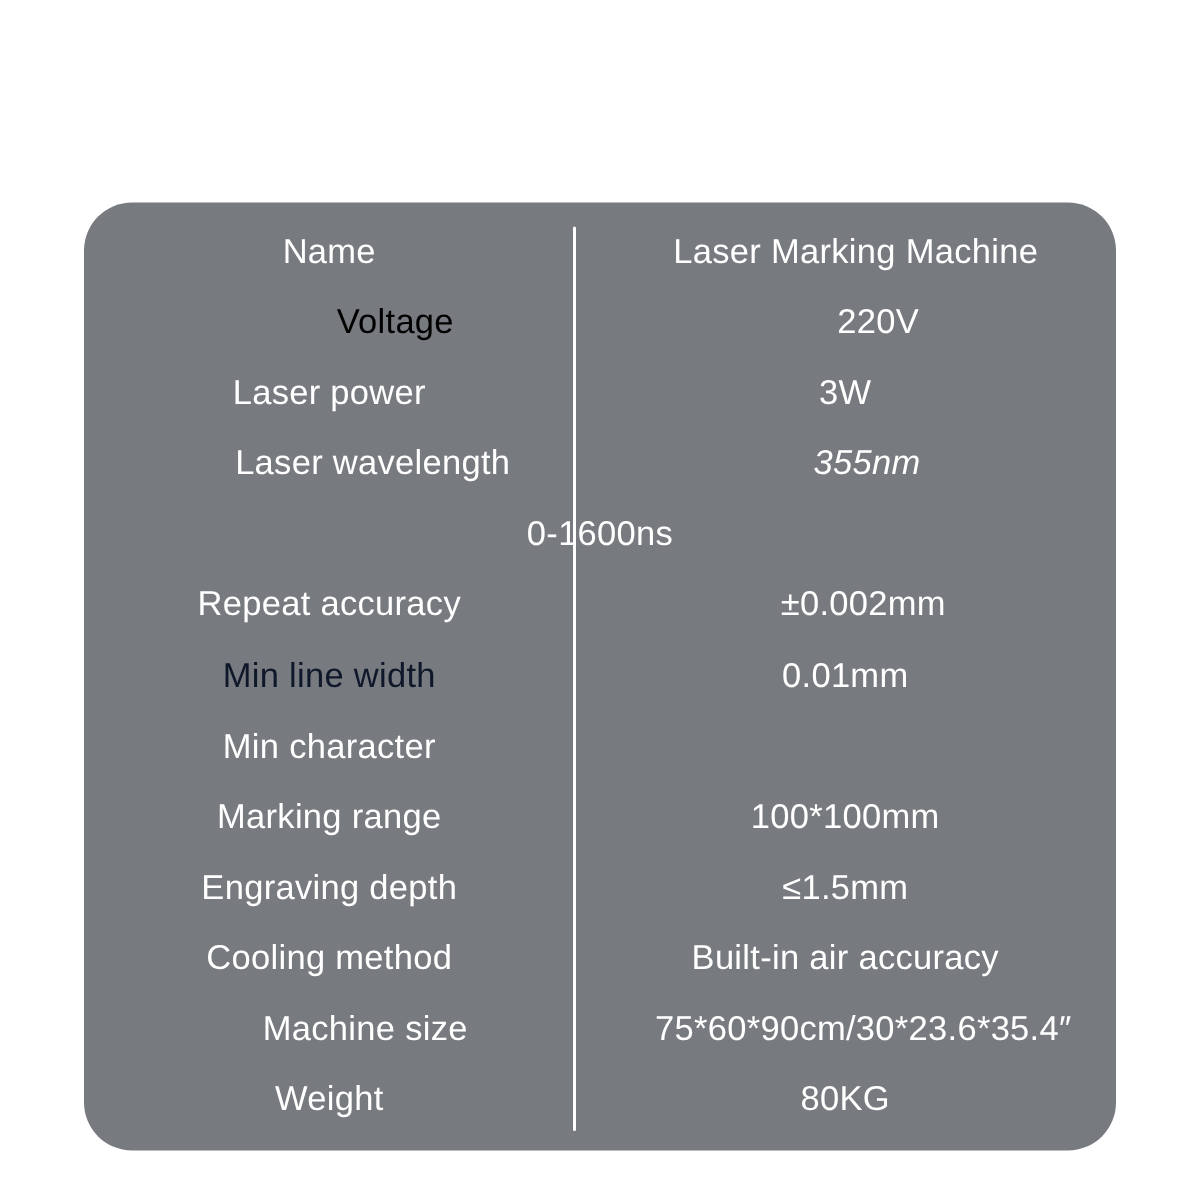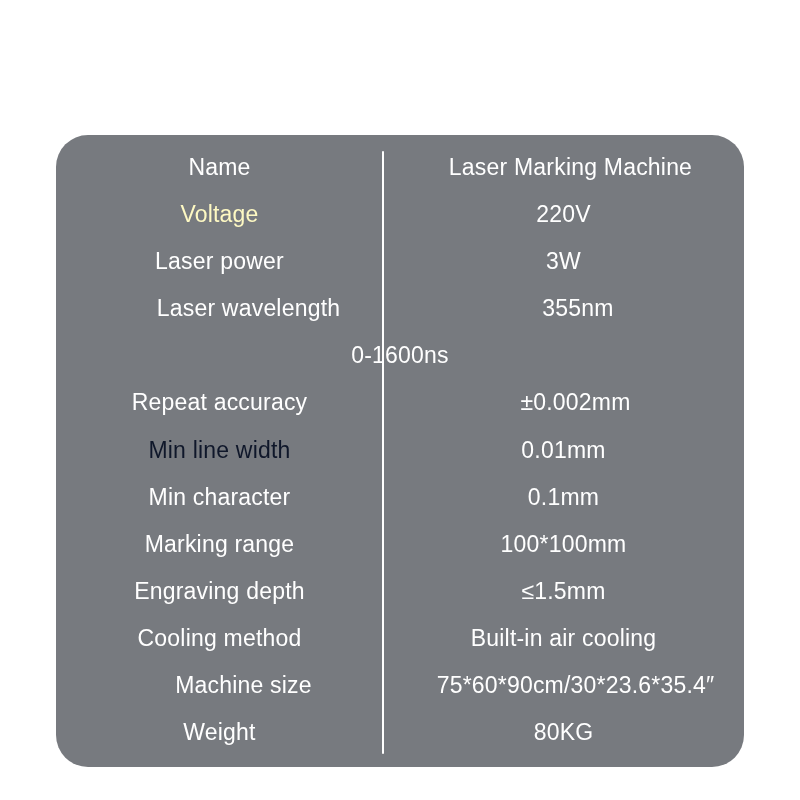--- a/index.html
+++ b/index.html
@@ -65,57 +65,56 @@
 
 <div class="stage">
   <div class="card" style="background: rgb(119, 122, 127);">
     <div class="divider" style="background: rgb(255, 255, 255);"></div>
     <div class="rows" id="rows">
         <div class="row">
           <div class="cell label" style="color: rgb(255, 255, 255);">Name</div>
           <div class="cell value" style="color: rgb(255, 255, 255); margin-left: 14px;">Laser Marking Machine</div>
         </div>
         <div class="row">
-          <div class="cell label" style="color: #fef9c3;">Voltage</div>
+          <div class="cell label" style="color: #000000; margin-left: 44px;">Voltage</div>
           <div class="cell value" style="color: rgb(255, 255, 255);">220V</div>
         </div>
         <div class="row">
           <div class="cell label" style="color: rgb(255, 255, 255);">Laser power</div>
           <div class="cell value" style="color: rgb(255, 255, 255);">3W</div>
         </div>
         <div class="row">
           <div class="cell label" style="color: rgb(255, 255, 255); padding-left: 29px;">Laser wavelength</div>
-          <div class="cell value" style="color: rgb(255, 255, 255);">355nm</div>
+          <div class="cell value" style="color: rgb(255, 255, 255); font-style: italic;">355nm</div>
         </div>
         <div class="row">
           <div class="cell value" style="color: rgb(255, 255, 255);">0-1600ns</div>
         </div>
         <div class="row">
           <div class="cell label" style="color: rgb(255, 255, 255);">Repeat accuracy</div>
           <div class="cell value" style="color: rgb(255, 255, 255); padding-left: 24px;">±0.002mm</div>
         </div>
         <div class="row">
           <div class="cell label" style="color: #0f172a;">Min line width</div>
           <div class="cell value" style="color: rgb(255, 255, 255);">0.01mm</div>
         </div>
         <div class="row">
           <div class="cell label" style="color: rgb(255, 255, 255);">Min character</div>
-          <div class="cell value" style="color: rgb(255, 255, 255);">0.1mm</div>
         </div>
         <div class="row">
           <div class="cell label" style="color: rgb(255, 255, 255);">Marking range</div>
           <div class="cell value" style="color: rgb(255, 255, 255);">100*100mm</div>
         </div>
         <div class="row">
           <div class="cell label" style="color: rgb(255, 255, 255); text-align: center;">Engraving depth</div>
           <div class="cell value" style="color: rgb(255, 255, 255);">≤1.5mm</div>
         </div>
         <div class="row">
           <div class="cell label" style="color: rgb(255, 255, 255);">Cooling method</div>
-          <div class="cell value" style="color: rgb(255, 255, 255);">Built-in air cooling</div>
+          <div class="cell value" style="color: rgb(255, 255, 255);">Built-in air accuracy</div>
         </div>
         <div class="row">
           <div class="cell label" style="color: rgb(255, 255, 255); padding-left: 24px;">Machine size</div>
           <div class="cell value" style="color: rgb(255, 255, 255);">75*60*90cm/30*23.6*35.4″</div>
         </div>
         <div class="row">
           <div class="cell label" style="color: rgb(255, 255, 255);">Weight</div>
           <div class="cell value" style="color: rgb(255, 255, 255);">80KG</div>
         </div>
       </div>

